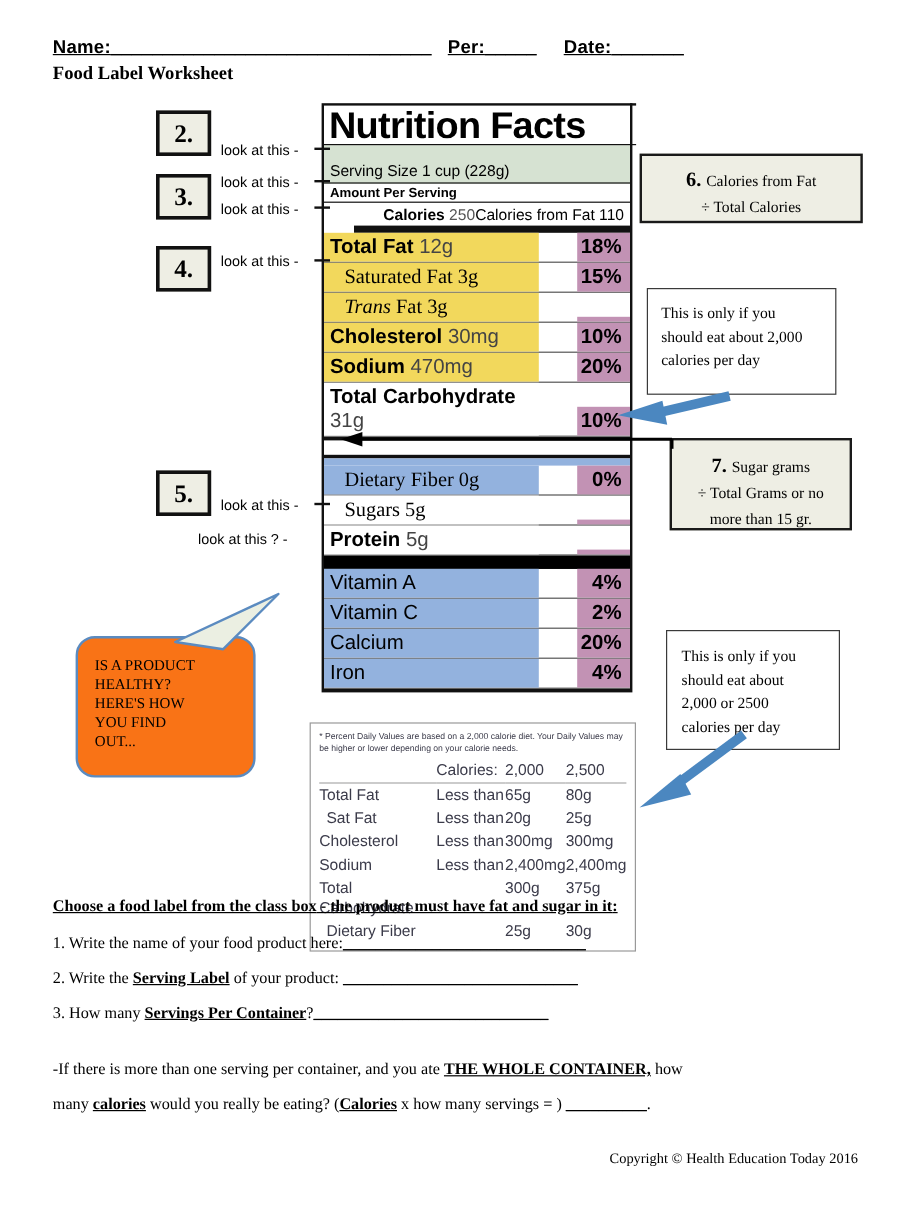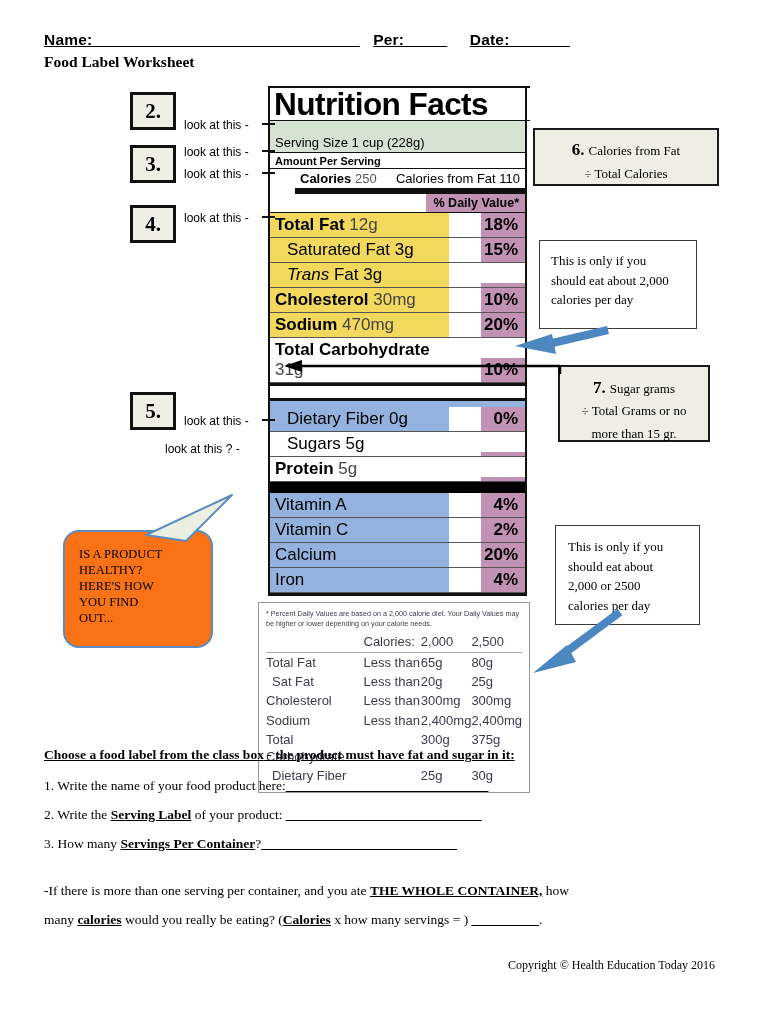--- a/index.html
+++ b/index.html
@@ -94,21 +94,21 @@
   .nf-amount {
     font-size: 11px;
     font-weight: bold;
     padding: 2px 5px 1px 5px;
     border-bottom: 1px solid #111;
   }
   .nf-cal {
     font-size: 13px;
     padding: 2px 5px 2px 5px;
     display: flex;
-    justify-content: space-between;
+    justify-content: flex-end;
     border-bottom: 6px solid #111;
     margin-left: 25px;
   }
   .nf-cal b { font-weight: bold; }
   .nf-cal .grey { color: #555; }
 
   .nf-dvhead {
     display: flex;
     justify-content: flex-end;
     border-bottom: 1px solid #111;
@@ -143,21 +143,21 @@
     padding: 2px 7px 2px 2px;
     box-sizing: border-box;
   }
   .nf-row .pct.blank { background: #C292B4; }
   .nf-row.yellow .lbl { background: #F2D85C; }
   .nf-row.blue .lbl { background: #93B2DE; }
   .nf-row.white .lbl { background: #fff; }
   .nf-row .lbl b { font-weight: bold; }
   .nf-row .lbl .grey { color: #444; }
   .nf-row .lbl .ital { font-style: italic; }
-  .nf-row .indent { padding-left: 17px; }
+  .nf-row .indent { padding-left: 17px; font-family: Liberation Serif, serif; }
 
   .nf-thickdiv {
     height: 10px;
     background: #000;
     border-bottom: 1px solid #000;
   }
   .nf-thindiv-blue {
     height: 6px;
     background: #93B2DE;
   }
@@ -296,23 +296,20 @@
 <div class="lookat" style="left:184px; top:414px;">look at this -</div>
 <div class="lookat" style="left:165px; top:442px;">look at this ? -</div>
 
 <div id="nutrition-label">
   <div class="nf-title">Nutrition Facts</div>
   <div class="nf-serving">Serving Size 1 cup (228g)</div>
   <div class="nf-amount">Amount Per Serving</div>
   <div class="nf-cal">
     <span><b>Calories</b> <span class="grey">250</span></span>
     <span>Calories from Fat 110</span>
-  </div>
-  <div class="nf-dvhead">
-    <div class="cell">% Daily Value*</div>
   </div>
 
   <div class="nf-row yellow">
     <div class="lbl"><b>Total Fat</b> <span class="grey">12g</span></div>
     <div class="pct">18%</div>
   </div>
   <div class="nf-row yellow">
     <div class="lbl indent"><span>Saturated Fat</span> <span>3g</span></div>
     <div class="pct">15%</div>
   </div>

